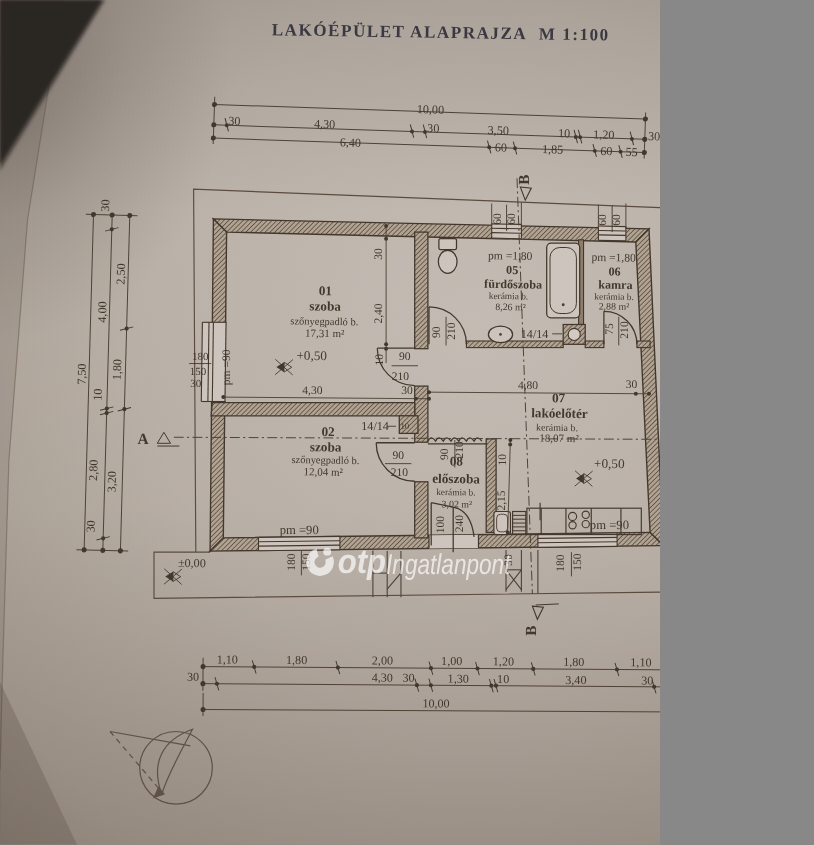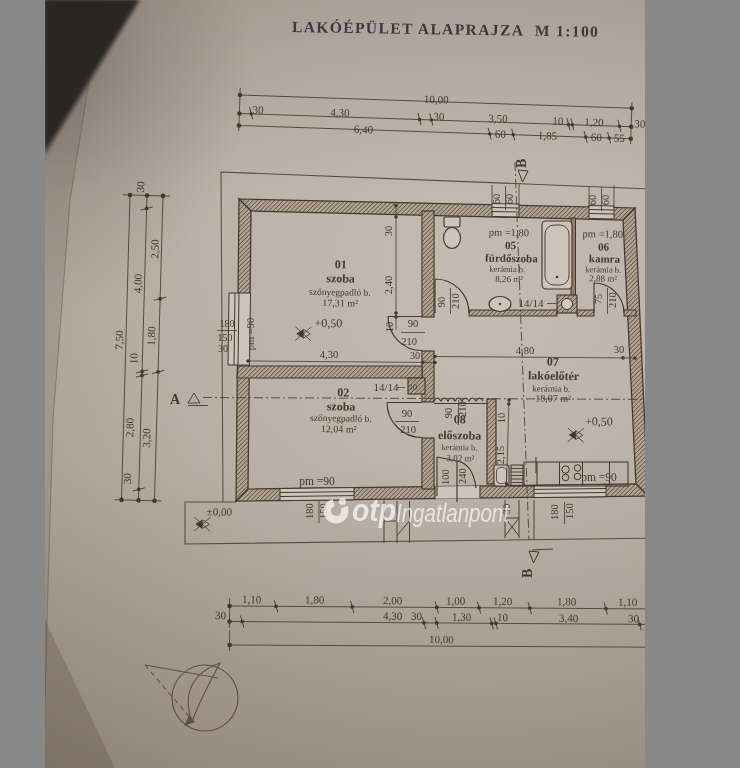--- a/index.html
+++ b/index.html
@@ -1,17 +1,17 @@
 <!DOCTYPE html>
 <html><head>
 <meta charset="utf-8">
 <style>
   html,body{margin:0;padding:0;background:#888;}
   #page{position:relative;width:600px;height:768px;overflow:hidden;
-        font-family:"Liberation Serif", serif;margin-left:45px;}
+        font-family:"Liberation Serif", serif;}
   svg{position:absolute;left:0;top:0;}
 </style>
 </head>
 <body>
 <div id="page">
 <svg width="740" height="768" viewBox="0 0 740 768">
 <defs>
   <radialGradient id="paper" cx="0.58" cy="0.40" r="1.0">
     <stop offset="0" stop-color="#c7bfb7"></stop>
     <stop offset="0.4" stop-color="#bcb3aa"></stop>

